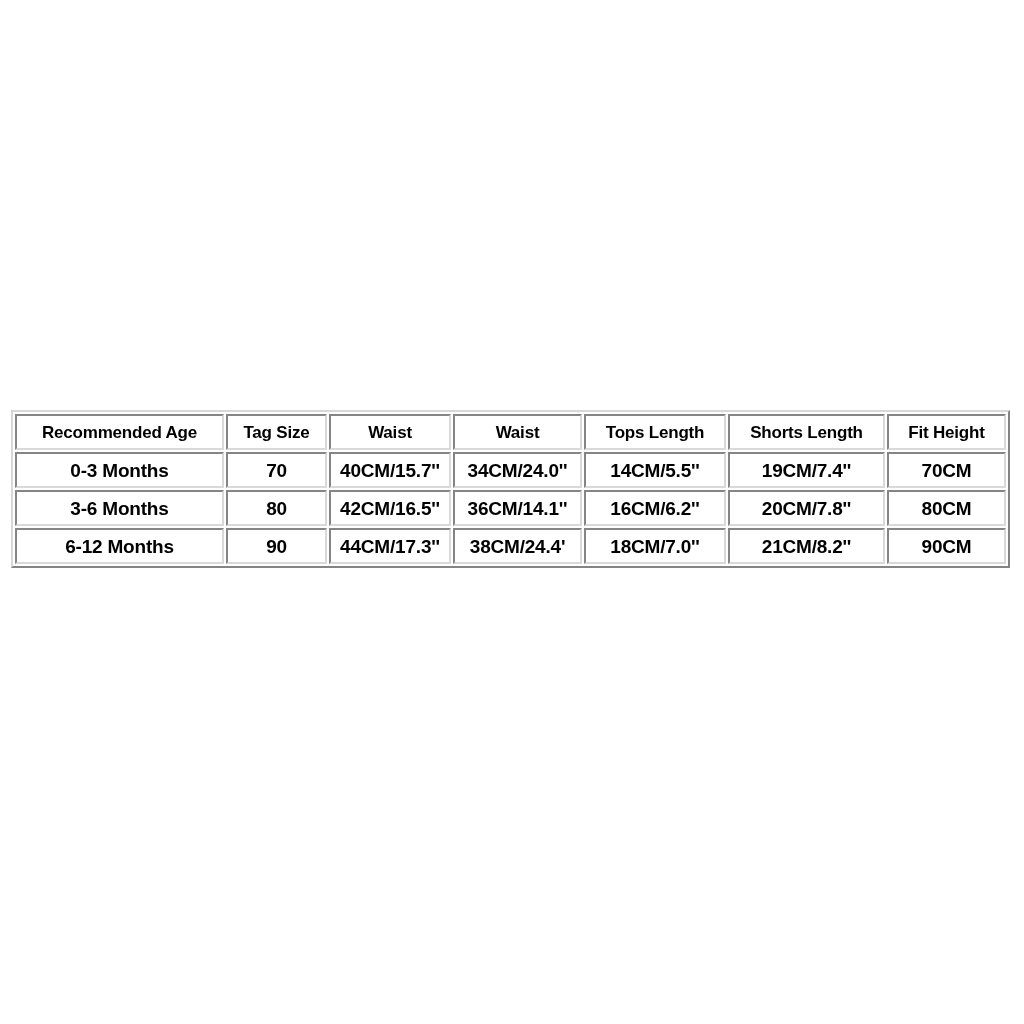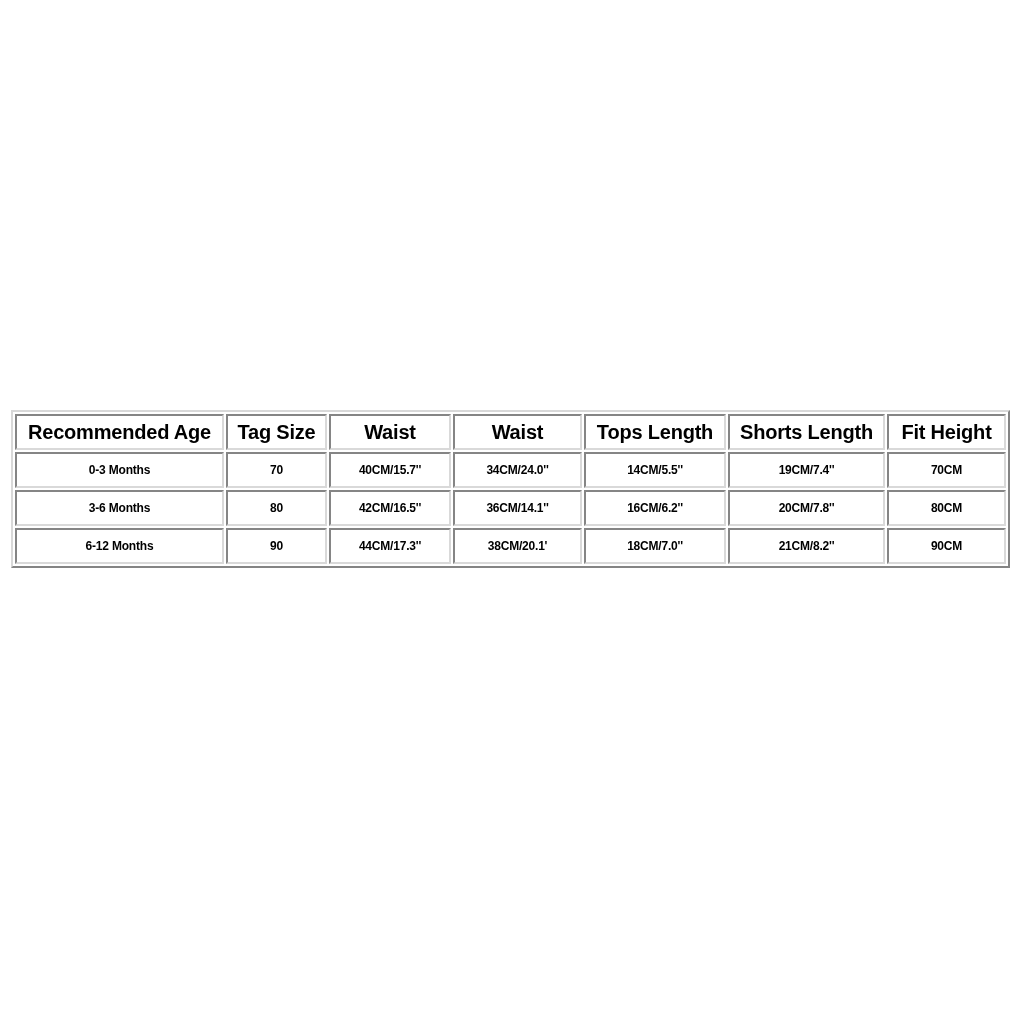--- a/index.html
+++ b/index.html
@@ -37,33 +37,33 @@
     border: 2px outset #d8d8d8;
     table-layout: fixed;
   }
 
   table.size-chart td,
   table.size-chart th {
     border: 2px inset #d9d9d9;
     background: #ffffff;
     color: #000000;
     font-weight: bold;
-    font-size: 12px;
+    font-size: 19px;
     line-height: 1;
     text-align: center;
     vertical-align: middle;
     height: 32px;
     padding: 0 2px;
     letter-spacing: -0.2px;
     white-space: nowrap;
     overflow: hidden;
   }
 
   table.size-chart th {
-    font-size: 20px;
+    font-size: 17px;
   }
 
   
   col.c0 { width: 209px; }
   col.c1 { width: 101px; }
   col.c2 { width: 122px; }
   col.c3 { width: 129px; }
   col.c4 { width: 142px; }
   col.c5 { width: 157px; }
   col.c6 { width: 119px; }
@@ -111,21 +111,21 @@
           <td>42CM/16.5''</td>
           <td>36CM/14.1''</td>
           <td>16CM/6.2''</td>
           <td>20CM/7.8''</td>
           <td>80CM</td>
         </tr>
         <tr>
           <td>6-12 Months</td>
           <td>90</td>
           <td>44CM/17.3''</td>
-          <td>38CM/20.1'</td>
+          <td>38CM/24.4'</td>
           <td>18CM/7.0''</td>
           <td>21CM/8.2''</td>
           <td>90CM</td>
         </tr>
       </tbody>
     </table>
   </div>
 
 </div>
 

